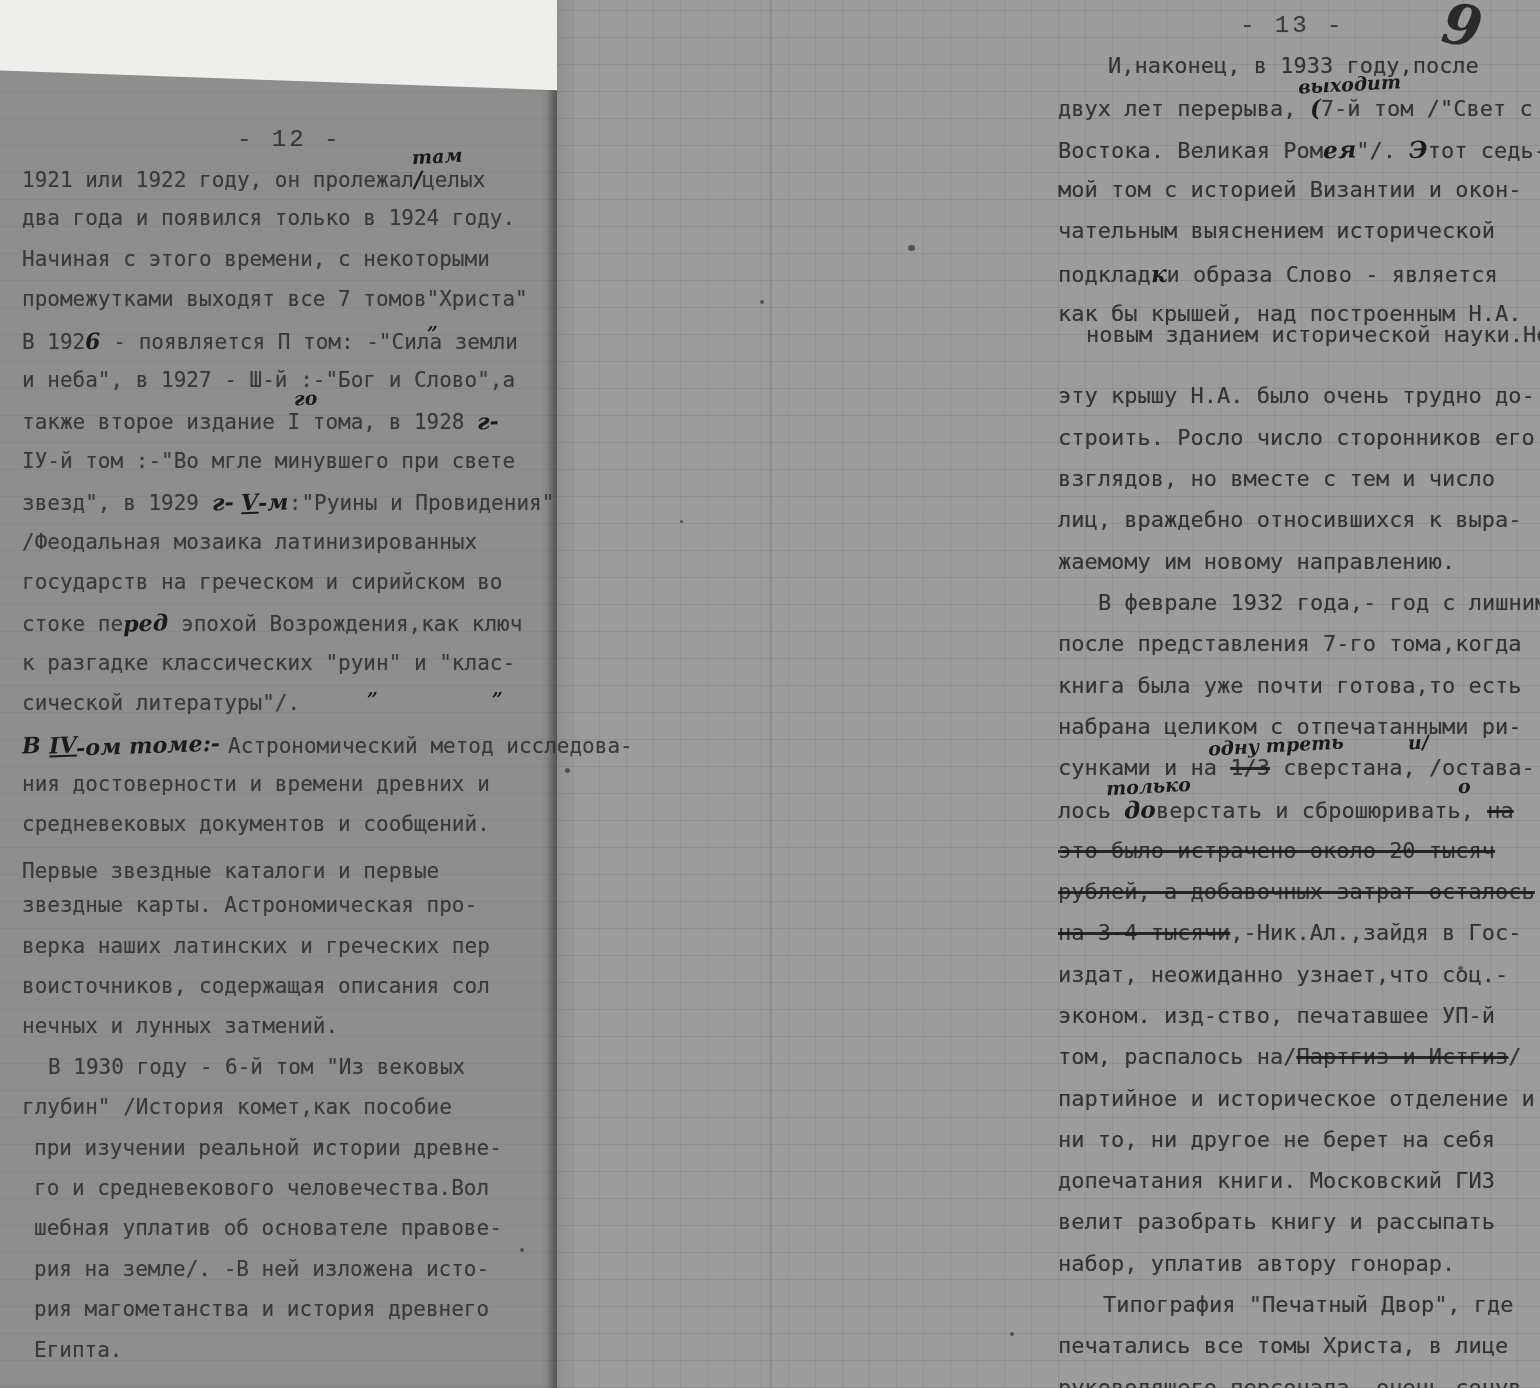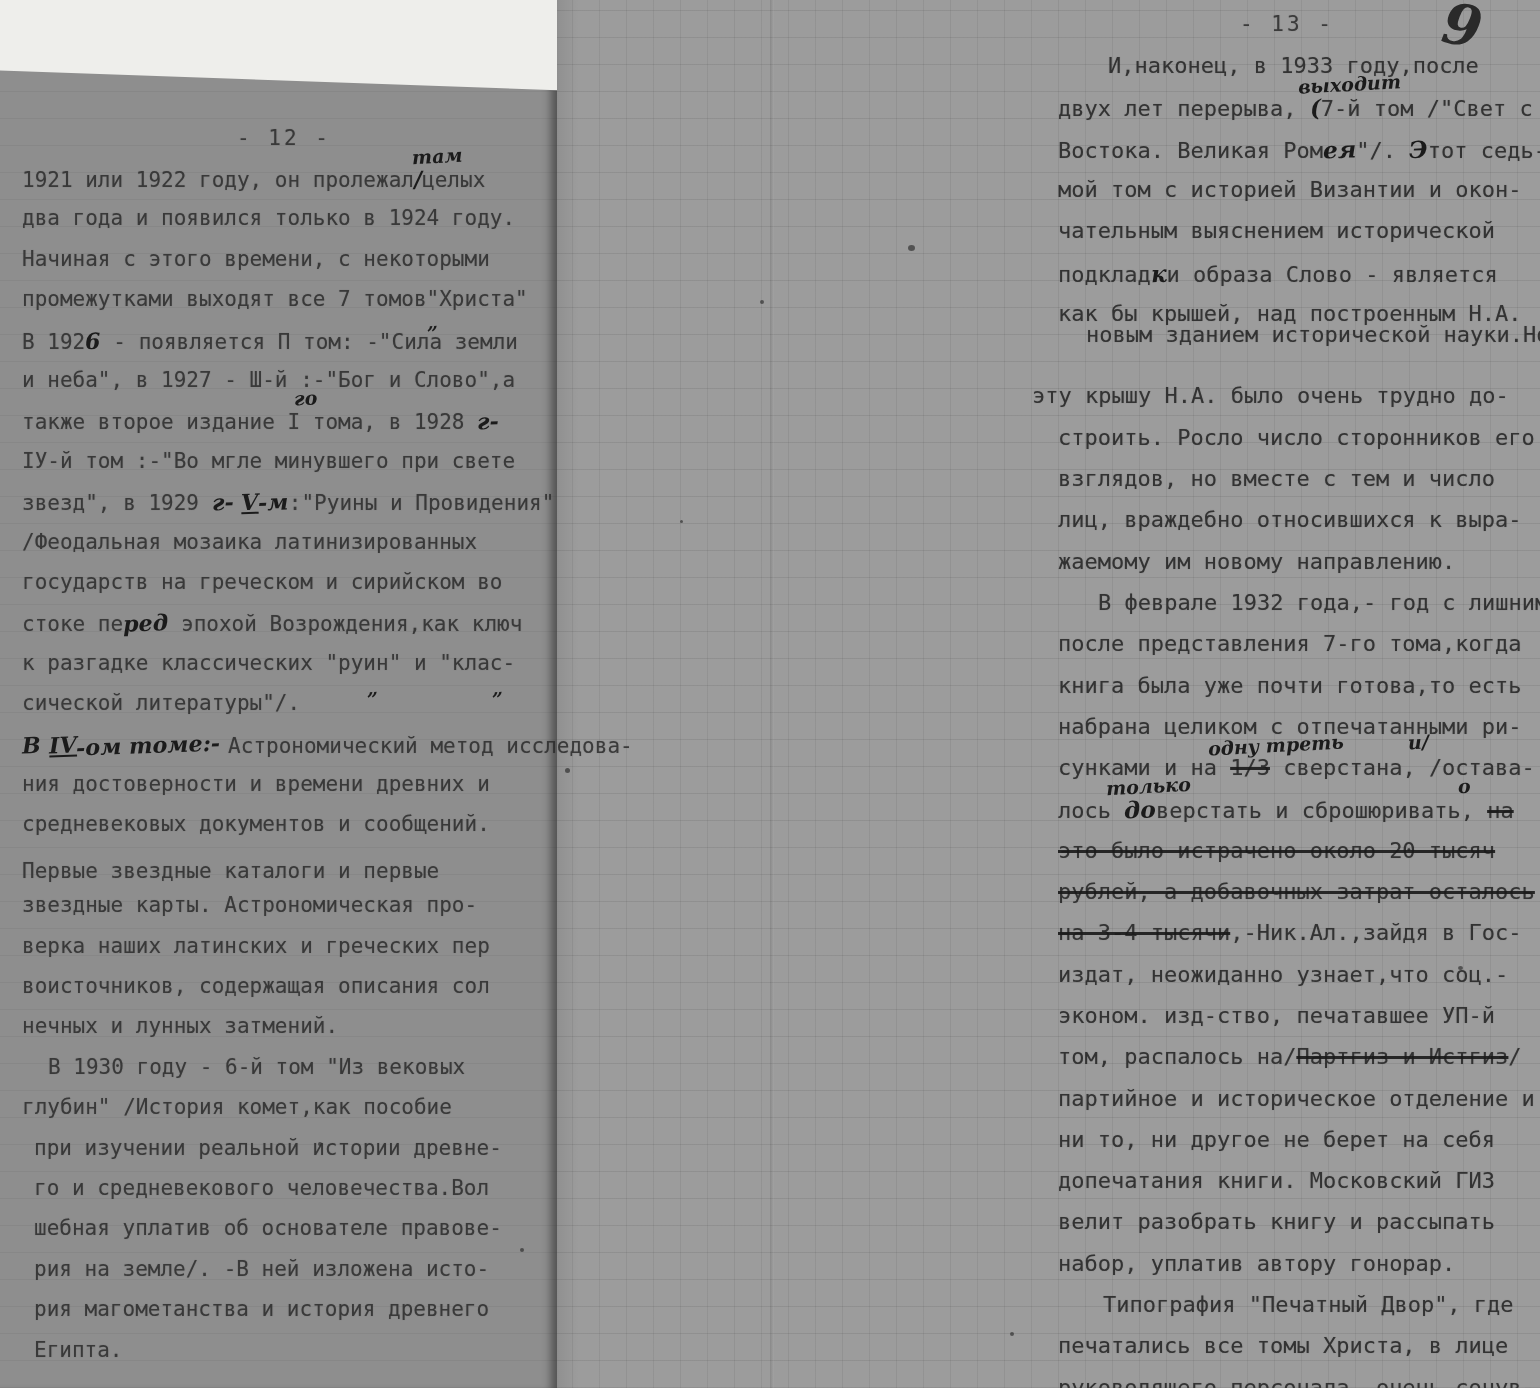--- a/index.html
+++ b/index.html
@@ -55,22 +55,22 @@
     font-family:"DejaVu Serif",serif;font-style:italic;font-weight:700;
     color:#1b1b1b;text-shadow:none;
   }
   .hw,.hwu{display:inline-block;transform:rotate(-2deg);font-size:1.06em;}
   .hwu{text-decoration:underline;}
   .above{
     position:absolute;font-size:19px;white-space:nowrap;
     transform:rotate(-3deg);
   }
   .pheader{
-    position:absolute;font-size:21px;letter-spacing:3px;
-    color:rgba(44,44,44,.80);text-shadow:0 0 1px rgba(44,44,44,.35);
+    position:absolute;font-size:24px;letter-spacing:3px;
+    color:rgba(44,44,44,.80);text-shadow:0 0 1px rgba(44,44,44,.35);font-family:Liberation Mono, monospace;
   }
   .corner-note{
     position:absolute;left:1443px;top:-8px;
     font-family:"DejaVu Serif",serif;font-style:italic;font-weight:700;
     font-size:56px;color:#2a2a2a;transform:rotate(10deg);
   }
 </style>
 </head>
 <body>
 
@@ -127,21 +127,21 @@
     </div>
   <div class="right-lines" id="right-lines">
       <div class="line" style="top: 55px; left: 1108px;"><span class="ty">И,наконец, в 1933 году,после</span></div>
       <div class="line" style="top: 96px; left: 1058px;"><span class="ty">двух лет перерыва, </span><span class="hw">(</span><span class="ty">7-й том /"Свет с</span><span class="above" style="left: 240px; top: -21px;">выходит</span></div>
       <div class="line" style="top: 138px; left: 1058px;"><span class="ty">Востока. Великая Ром</span><span class="hw">ея</span><span class="ty">"/. </span><span class="hw">Э</span><span class="ty">тот седь-</span></div>
       <div class="line" style="top: 179px; left: 1058px;"><span class="ty">мой том с историей Византии и окон-</span></div>
       <div class="line" style="top: 220px; left: 1058px;"><span class="ty">чательным выяснением исторической</span></div>
       <div class="line" style="top: 262px; left: 1058px;"><span class="ty">подклад</span><span class="hw">к</span><span class="ty">и образа Слово - является</span></div>
       <div class="line" style="top: 303px; left: 1058px;"><span class="ty">как бы крышей, над построенным Н.А.</span></div>
       <div class="line" style="top: 324px; left: 1058px; margin-left: 28px;"><span class="ty">новым зданием исторической науки.Но</span></div>
-      <div class="line" style="top: 385px; left: 1032px;"><span class="ty">эту крышу Н.А. было очень трудно до-</span></div>
+      <div class="line" style="top: 385px; left: 1058px;"><span class="ty">эту крышу Н.А. было очень трудно до-</span></div>
       <div class="line" style="top: 427px; left: 1058px;"><span class="ty">строить. Росло число сторонников его</span></div>
       <div class="line" style="top: 468px; left: 1058px;"><span class="ty">взглядов, но вместе с тем и число</span></div>
       <div class="line" style="top: 509px; left: 1058px;"><span class="ty">лиц, враждебно относившихся к выра-</span></div>
       <div class="line" style="top: 551px; left: 1058px;"><span class="ty">жаемому им новому направлению.</span></div>
       <div class="line" style="top: 592px; left: 1098px;"><span class="ty">В феврале 1932 года,- год с лишним</span></div>
       <div class="line" style="top: 633px; left: 1058px;"><span class="ty">после представления 7-го тома,когда</span></div>
       <div class="line" style="top: 675px; left: 1058px;"><span class="ty">книга была уже почти готова,то есть</span></div>
       <div class="line" style="top: 716px; left: 1058px;"><span class="ty">набрана целиком с отпечатанными ри-</span></div>
       <div class="line" style="top: 757px; left: 1058px;"><span class="ty">сунками и на </span><span class="st">1/3</span><span class="ty"> сверстана, /остава-</span><span class="above" style="left: 150px; top: -21px;">одну треть</span><span class="above" style="left: 350px; top: -24px;">и/</span></div>
       <div class="line" style="top: 798px; left: 1058px;"><span class="ty">лось </span><span class="hw">до</span><span class="ty">верстать и сброшюривать, </span><span class="st">на</span><span class="above" style="left: 48px; top: -21px;">только</span><span class="above" style="left: 400px; top: -21px;">о</span></div>

